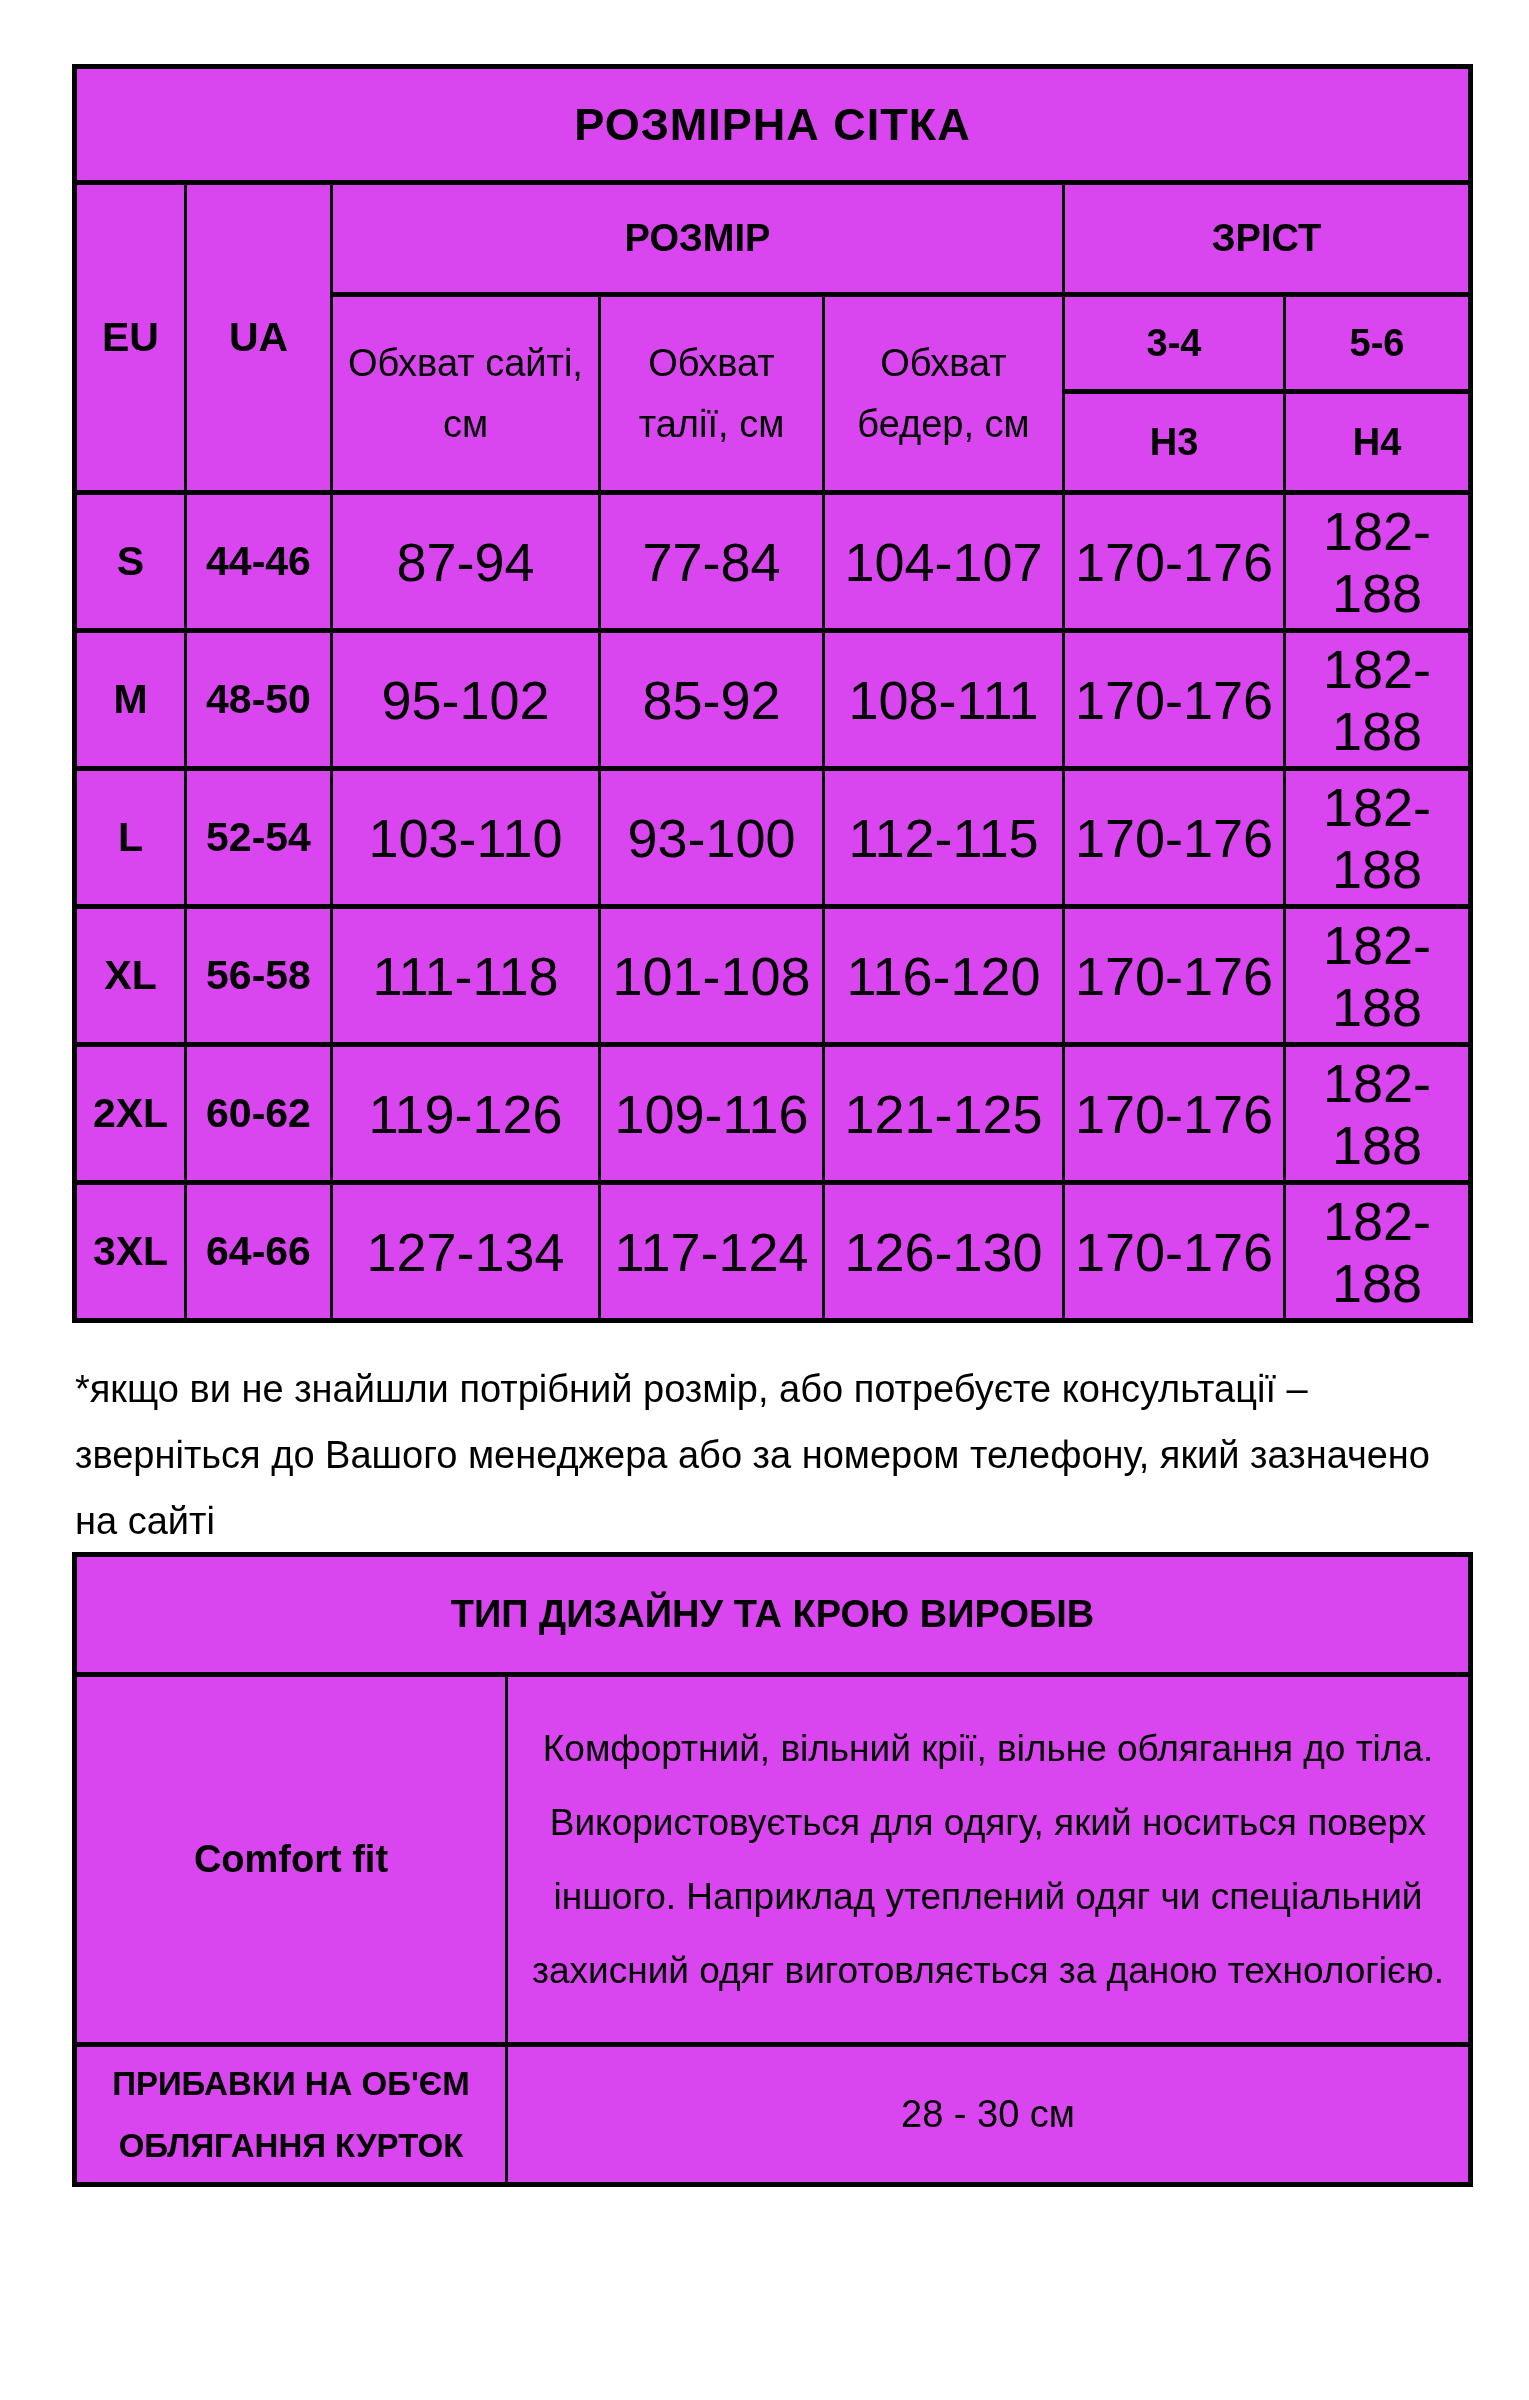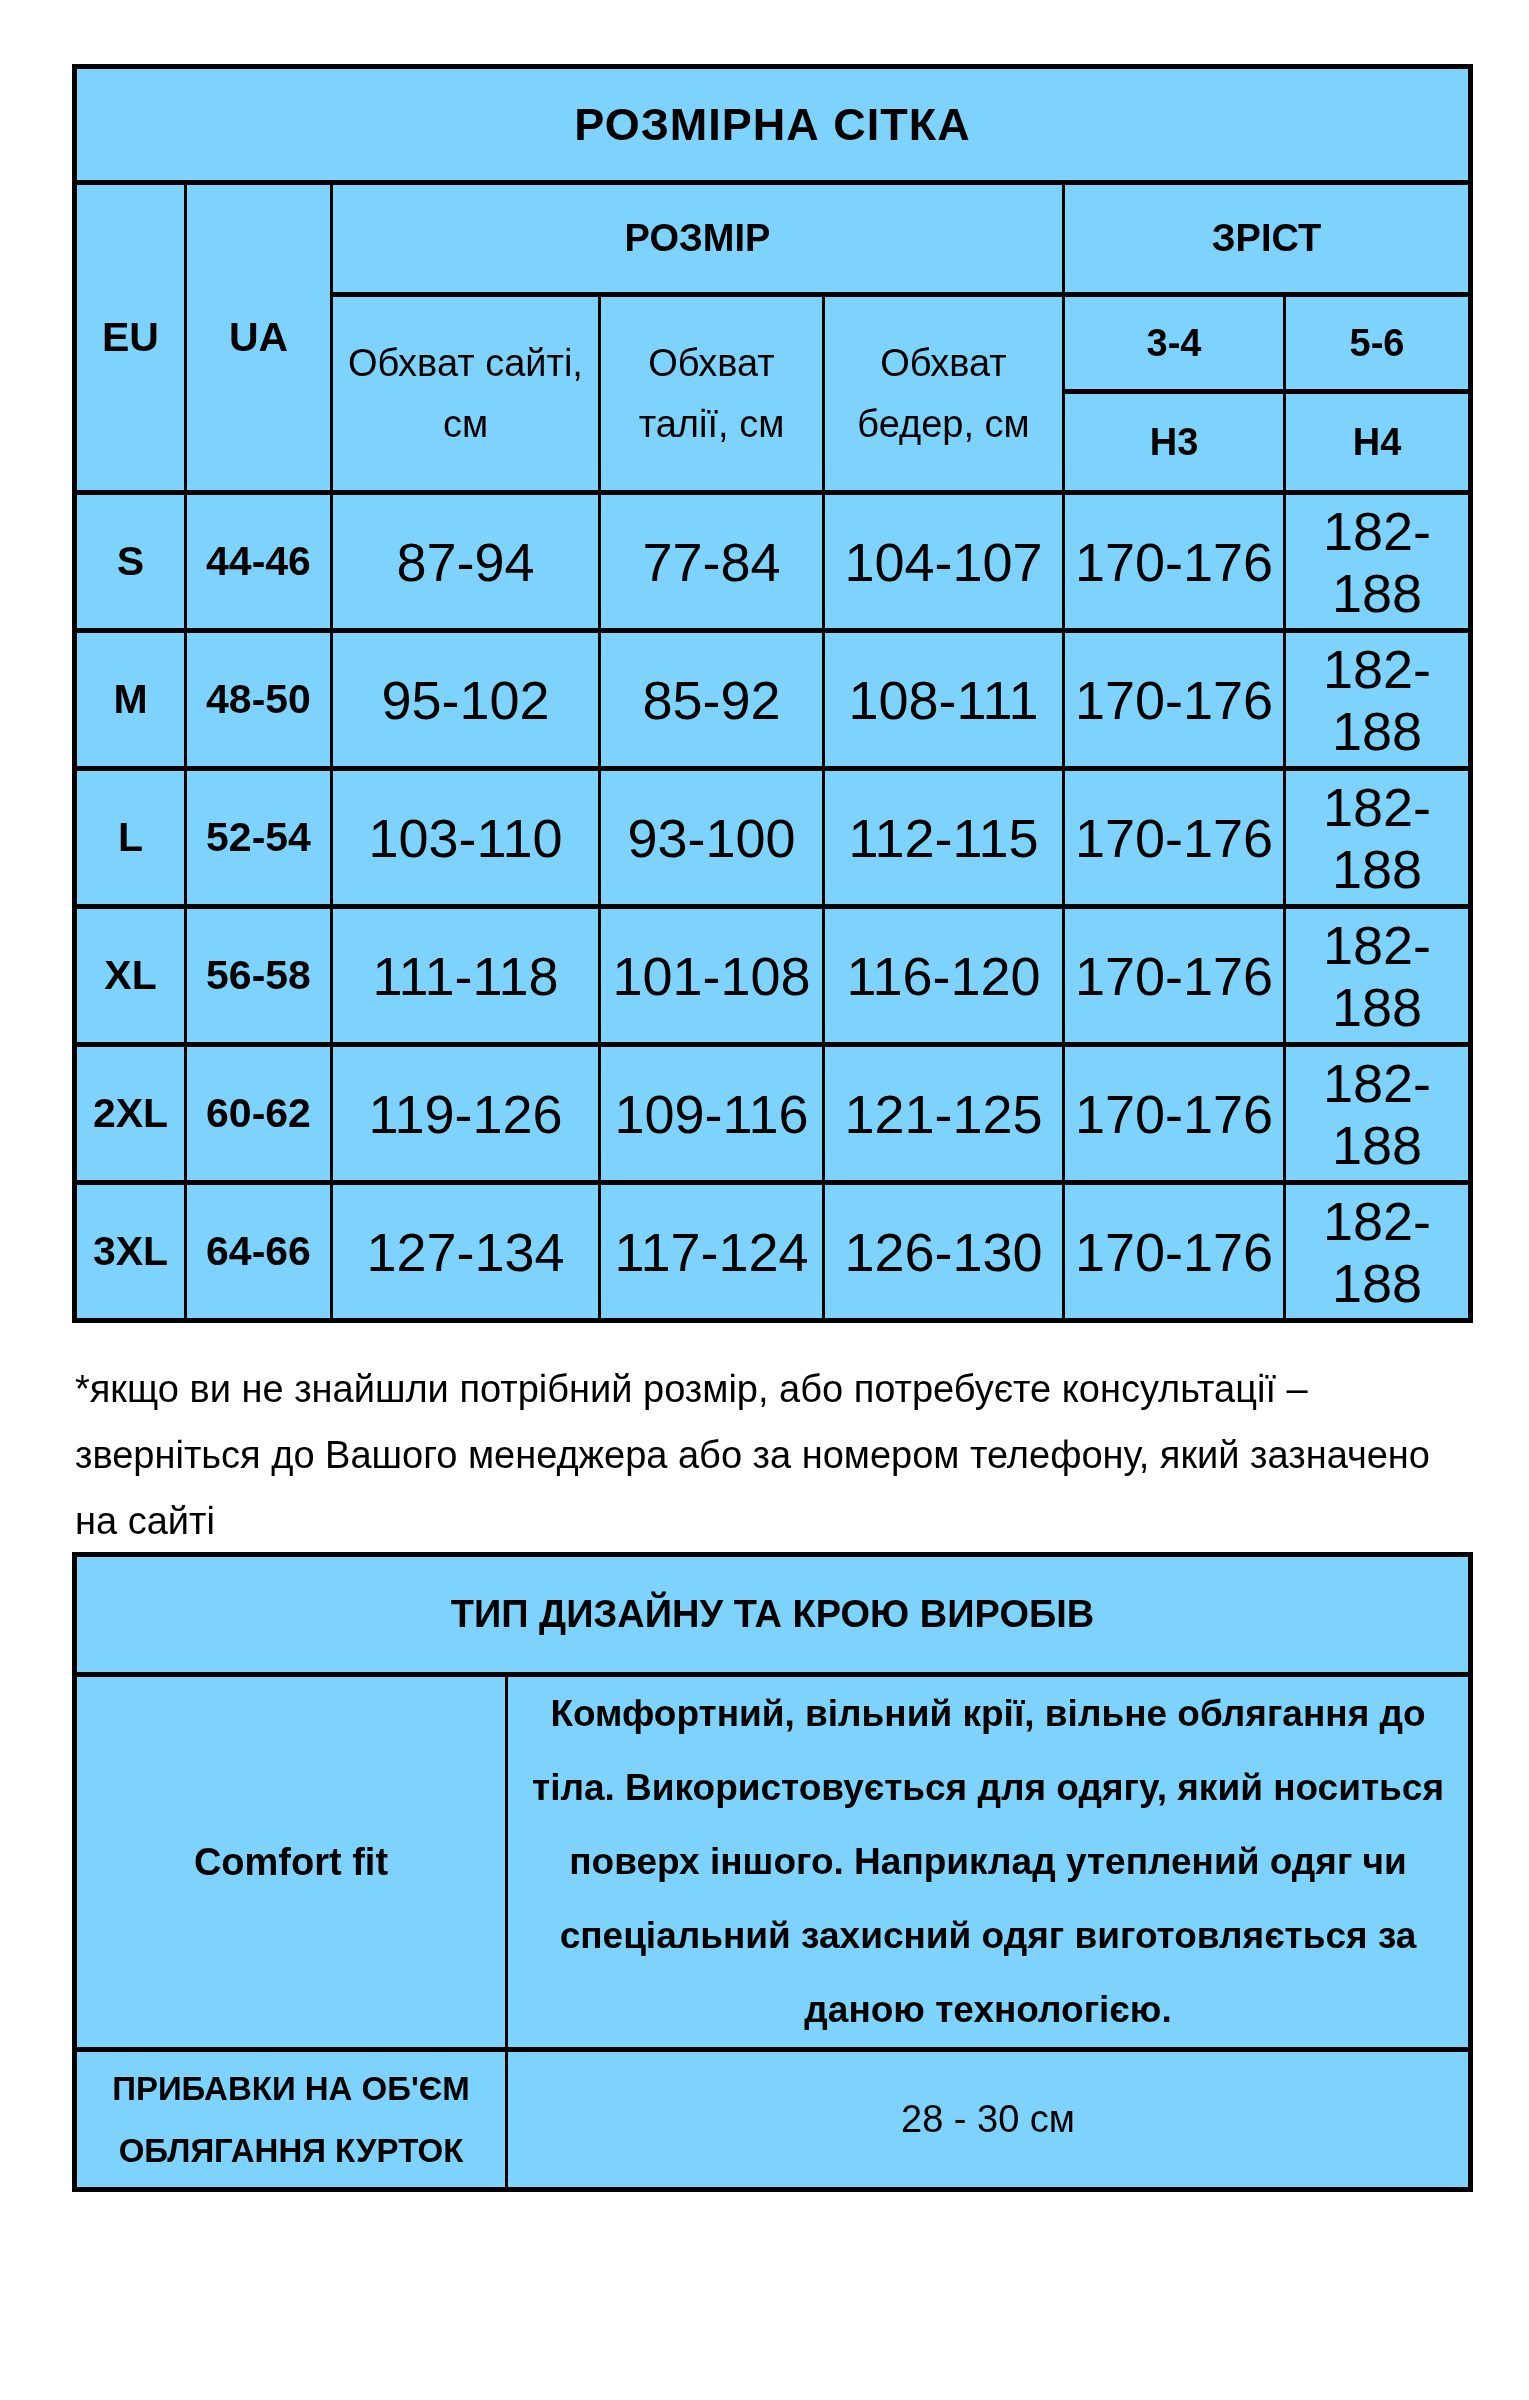--- a/index.html
+++ b/index.html
@@ -11,21 +11,21 @@
     width: 1529px;
     height: 2400px;
     position: relative;
     color: #000000;
     font-family: "Liberation Sans", "DejaVu Sans", sans-serif;
   }
   table.grid {
     border-collapse: collapse;
     table-layout: fixed;
     position: absolute;
-    background: #7dd3fc;
+    background: #d946ef;
     border: 5px solid #000000;
   }
   table.grid td {
     border-top: 5px solid #000000;
     border-bottom: 5px solid #000000;
     border-left: 3px solid #000000;
     border-right: 3px solid #000000;
     text-align: center;
     vertical-align: middle;
     padding: 0;
@@ -69,21 +69,21 @@
   .t2-title { font-size: 38px; font-weight: bold; }
   .t2-label { font-size: 38px; font-weight: bold; }
   .t2-label-sm {
     font-size: 33px;
     font-weight: bold;
     line-height: 62px;
     padding: 0 8px;
   }
   .t2-desc {
     font-size: 37px;
-    font-weight: bold;
+    font-weight: normal;
     line-height: 74px;
     text-align: left;
     padding: 0 18px 0 12px;
     margin-left: 44px;
   }
   .t2-value { font-size: 38px; font-weight: normal; }
 </style>
 </head>
 <body>
 

